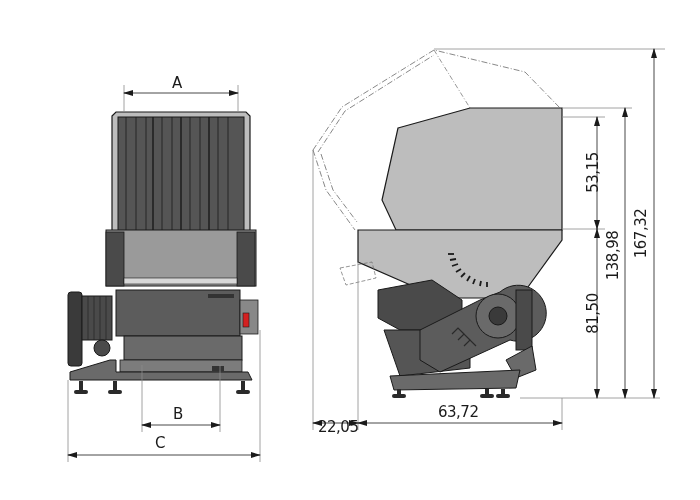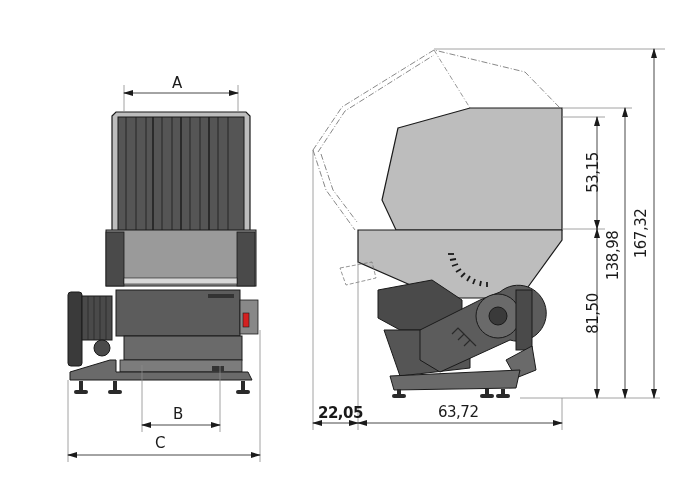--- a/index.html
+++ b/index.html
@@ -156,14 +156,14 @@
 </svg>
 
 <div class="dim-label" style="left:172px; top:76px;">A</div>
 <div class="dim-label" style="left:173px; top:407px;">B</div>
 <div class="dim-label" style="left:155px; top:436px;">C</div>
 
 <div class="dim-label vert" style="left:563px; top:165px; width:60px; text-align:center;">53,15</div>
 <div class="dim-label vert" style="left:563px; top:306px; width:60px; text-align:center;">81,50</div>
 <div class="dim-label vert" style="left:583px; top:248px; width:60px; text-align:center;">138,98</div>
 <div class="dim-label vert" style="left:611px; top:226px; width:60px; text-align:center;">167,32</div>
-<div class="dim-label" style="left:318px; top:406px;font-weight:bold;">22,05</div>
+<div class="dim-label" style="left:318px; top:420px;">22,05</div>
 <div class="dim-label" style="left:438px; top:405px;">63,72</div>
 
 </body></html>

